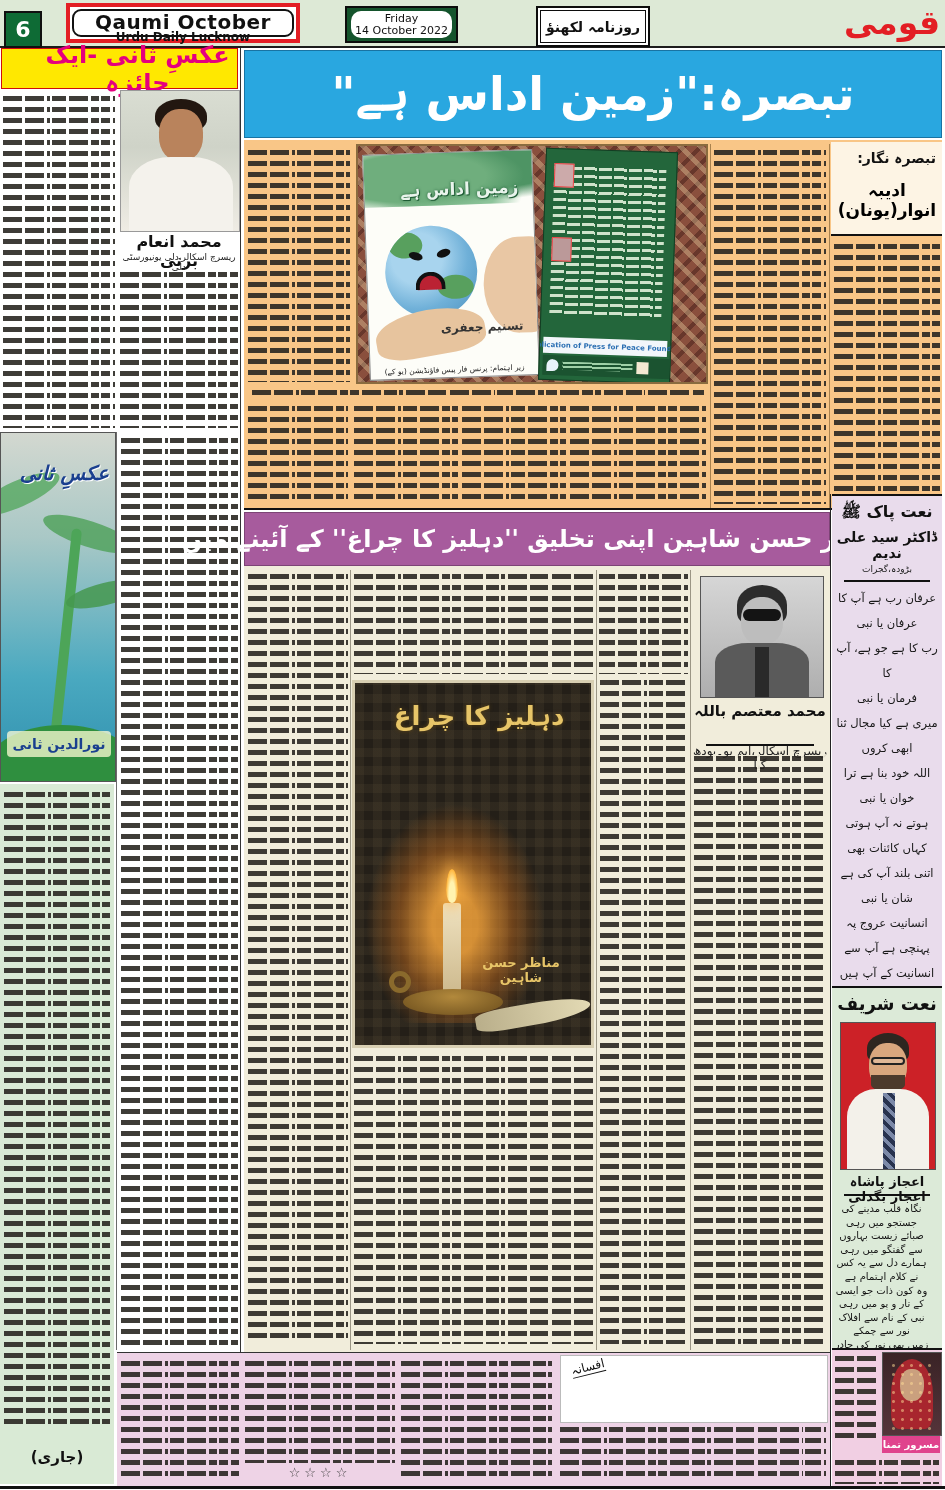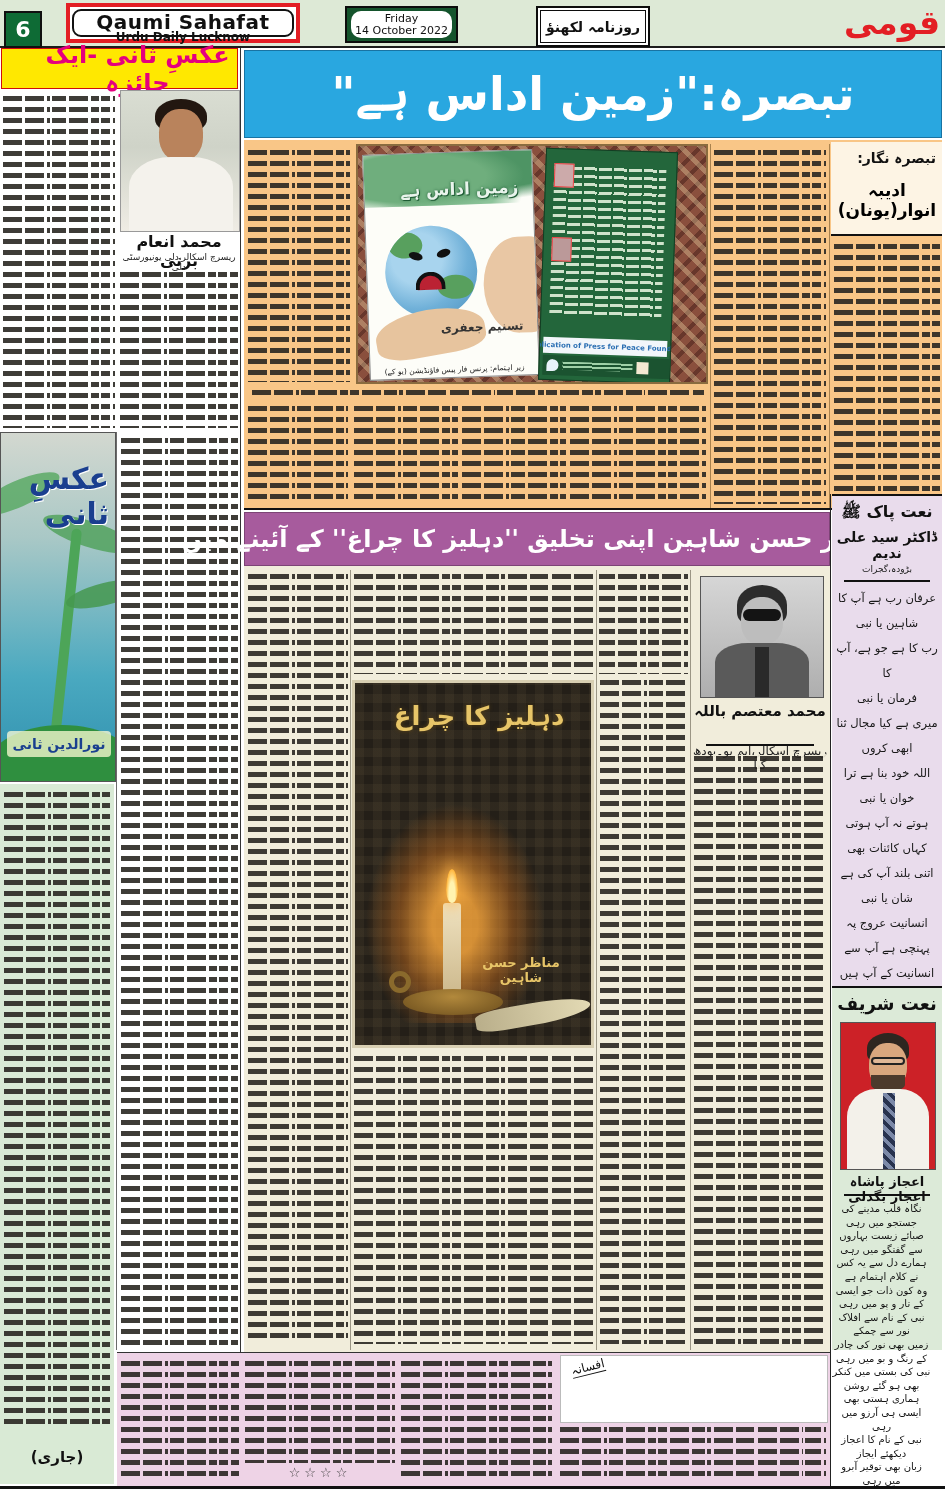--- a/index.html
+++ b/index.html
@@ -26,21 +26,21 @@
 <body>
 
 <div id="page">
 
   <div class="abs" style="left:0;top:0;width:945px;height:46px;background:#dde9d6;border-bottom:2px solid #1c1c1c;">
     <div class="abs center" style="left:4px;top:11px;width:34px;height:33px;background:#0e6b35;border:2px solid #101010;color:#fff;font-weight:bold;font-size:22px;">
       <span>6</span>
     </div>
     <div class="abs" style="left:66px;top:3px;width:234px;height:40px;background:#fff;border:4px solid #e31e24;box-sizing:border-box;">
       <div class="abs" style="left:2px;top:2px;right:2px;bottom:2px;border:2px solid #111;border-radius:9px;text-align:center;">
-        <div style="font-weight:bold;font-size:20px;line-height:20px;color:#111;margin-top:1px;letter-spacing:.5px;">Qaumi Sahafat</div>
+        <div style="font-weight:bold;font-size:20px;line-height:20px;color:#111;margin-top:1px;letter-spacing:.5px;">Qaumi October</div>
         <div style="font-weight:bold;font-size:12px;line-height:10px;color:#111;">Urdu Daily Lucknow</div>
       </div>
     </div>
     <div class="abs" style="left:345px;top:6px;width:113px;height:37px;background:#14542c;border:2px solid #0c0c0c;box-sizing:border-box;">
       <div class="abs" style="left:4px;top:3px;right:4px;bottom:3px;background:#fff;border-radius:10px;text-align:center;">
         <div style="font-size:11px;line-height:13px;color:#111;margin-top:1px;">Friday</div>
         <div style="font-size:11px;line-height:12px;color:#111;">14 October 2022</div>
       </div>
     </div>
     <div class="abs center" style="left:536px;top:6px;width:110px;height:37px;background:#fff;border:2px solid #0c0c0c;outline:1px solid #0c0c0c;outline-offset:-5px;">
@@ -63,21 +63,21 @@
   <div class="abs urdu" style="left:120px;top:232px;width:118px;text-align:center;font-weight:bold;font-size:16px;color:#111;">محمد انعام برنی</div>
   <div class="abs urdu" style="left:120px;top:252px;width:118px;text-align:center;font-size:9px;color:#222;">ریسرچ اسکالر،دلی یونیورسٹی دلی</div>
   <div class="abs sim" style="left:120px;top:270px;width:118px;height:158px;--g:#fff;"></div>
 
   <div class="abs" style="left:0;top:432px;width:116px;height:350px;background:linear-gradient(180deg,#d3d8d0 0%,#a9c8c6 30%,#4aa9c0 70%,#2f8fae 100%);border:1px solid #555;box-sizing:border-box;overflow:hidden;">
     <div class="abs" style="left:-28px;top:48px;width:90px;height:26px;background:#55a75f;border-radius:50%;transform:rotate(-24deg);opacity:.8;"></div>
     <div class="abs" style="left:40px;top:88px;width:96px;height:26px;background:#4da058;border-radius:50%;transform:rotate(18deg);opacity:.8;"></div>
     <div class="abs" style="left:58px;top:95px;width:10px;height:250px;background:#4da558;border-radius:8px;transform:rotate(6deg);"></div>
     <div class="abs" style="left:64px;top:150px;width:80px;height:22px;background:#45984f;border-radius:50%;transform:rotate(-14deg);opacity:.85;"></div>
     <div class="abs" style="left:-14px;bottom:-28px;width:150px;height:84px;background:#2f8f3f;border-radius:50%;"></div>
-    <div class="abs urdu" style="right:6px;top:28px;width:100px;text-align:right;color:#1a3f8f;font-weight:bold;font-size:30px;text-shadow:1px 1px 0 #fff;">عکسِ ثانی</div>
+    <div class="abs urdu" style="right:6px;top:28px;width:100px;text-align:right;color:#1a3f8f;font-weight:bold;font-size:20px;text-shadow:1px 1px 0 #fff;font-style:italic;">عکسِ ثانی</div>
     <div class="abs urdu center" style="left:6px;bottom:24px;width:104px;height:26px;background:rgba(255,252,214,.75);border-radius:4px;">
       <span style="color:#1a3f8f;font-weight:bold;font-size:14px;">نورالدین ثانی</span>
     </div>
   </div>
 
   <div class="abs" style="left:0;top:784px;width:114px;height:700px;background:#d9ead5;"></div>
   <div class="abs sim" style="left:4px;top:790px;width:106px;height:640px;--g:#d9ead5;"></div>
   <div class="abs urdu" style="left:4px;top:1448px;width:106px;text-align:center;font-weight:bold;font-size:15px;color:#111;">(جاری)</div>
   <div class="abs vline" style="left:116px;top:432px;height:918px;"></div>
   <div class="abs sim" style="left:121px;top:436px;width:117px;height:912px;--g:#fff;"></div>
@@ -182,21 +182,21 @@
   <div class="abs" style="left:706px;top:744px;width:108px;height:2px;background:#111;"></div>
   <div class="abs sim" style="left:694px;top:754px;width:132px;height:590px;--g:#f1eddb;"></div>
 
   <div class="abs vline" style="left:830px;top:494px;height:992px;background:#222;"></div>
   <div class="abs" style="left:832px;top:494px;width:110px;height:492px;background:#e9dcec;border-top:2px solid #111;">
     <div class="urdu" style="text-align:center;font-weight:bold;font-size:16px;color:#111;margin-top:6px;">نعت پاک ﷺ</div>
     <div class="urdu" style="text-align:center;font-weight:bold;font-size:14px;color:#111;margin-top:4px;">ڈاکٹر سید علی ندیم</div>
     <div class="urdu" style="text-align:center;font-size:9px;color:#222;margin-top:3px;">بڑودہ،گجرات</div>
     <div style="width:86px;height:2px;background:#111;margin:6px auto 4px auto;"></div>
     <div class="pline">عرفان رب ہے آپ کا</div>
-    <div class="pline">شاہین یا نبی</div>
+    <div class="pline">عرفان یا نبی</div>
     <div class="pline">رب کا ہے جو ہے، آپ کا</div>
     <div class="pline">فرمان یا نبی</div>
     <div class="pline">میری ہے کیا مجال ثنا ابھی کروں</div>
     <div class="pline">اللہ خود بنا ہے ترا خوان یا نبی</div>
     <div class="pline">ہوتے نہ آپ ہوتی کہاں کائنات بھی</div>
     <div class="pline">اتنی بلند آپ کی ہے شان یا نبی</div>
     <div class="pline">انسانیت عروج پہ پہنچی ہے آپ سے</div>
     <div class="pline">انسانیت کے آپ ہیں سلطان یا نبی</div>
     <div class="sim" style="margin:6px auto 0 auto;width:92px;height:92px;--g:#e9dcec;"></div>
   </div>
@@ -220,20 +220,32 @@
       <div class="pline2">وہ کون ذات جو ایسی کے تار و پو میں رہی</div>
       <div class="pline2">نبی کے نام سے افلاک نور سے چمکے</div>
       <div class="pline2">زمیں بھی نور کی چادر کے رنگ و بو میں رہی</div>
       <div class="pline2">نبی کی بستی میں کنکر بھی ہو گئے روشن</div>
       <div class="pline2">ہماری ہستی بھی ایسی ہی آرزو میں رہی</div>
       <div class="pline2">نبی کے نام کا اعجاز دیکھئے ایجاز</div>
       <div class="pline2">زبان بھی توقیر آبرو میں رہی</div>
     </div>
   </div>
 
+  <div class="abs" style="left:832px;top:1348px;width:110px;height:138px;background:#f1cfe3;border-top:2px solid #111;">
+    <div class="abs sim" style="left:3px;top:4px;width:44px;height:90px;--g:#f1cfe3;"></div>
+    <div class="abs" style="left:50px;top:2px;width:58px;height:82px;background:linear-gradient(180deg,#3a2326,#55343a);border:1px solid #555;overflow:hidden;">
+      <div class="abs" style="left:8px;top:6px;width:42px;height:70px;background:#a8262e;border-radius:50% 50% 20% 20%;"></div>
+      <div class="abs" style="left:17px;top:16px;width:24px;height:32px;background:#caa07e;border-radius:45%;"></div>
+      <div class="abs" style="left:6px;top:8px;width:46px;height:70px;background-image:radial-gradient(circle,rgba(255,220,150,.5) 0 1px,transparent 2px);background-size:9px 9px;"></div>
+    </div>
+    <div class="abs center" style="left:50px;top:86px;width:58px;height:17px;background:#e0438d;">
+      <span class="urdu" style="color:#fff;font-weight:bold;font-size:10px;">مسرور تمنا</span>
+    </div>
+    <div class="abs sim" style="left:3px;top:108px;width:104px;height:26px;--g:#f1cfe3;"></div>
+  </div>
 
   <div class="abs" style="left:117px;top:1352px;width:713px;height:134px;background:#eed3e6;border-top:1px solid #333;">
     <div class="abs" style="left:443px;top:2px;width:266px;height:66px;background:#fff;border:1px solid #bbb;">
       <span class="abs urdu" style="left:10px;top:4px;font-size:12px;color:#111;transform:rotate(-14deg);border-bottom:1px solid #111;">افسانہ</span>
     </div>
     <div class="abs sim" style="left:4px;top:6px;width:118px;height:122px;--g:#eed3e6;"></div>
     <div class="abs sim" style="left:128px;top:6px;width:150px;height:104px;--g:#eed3e6;"></div>
     <div class="abs sim" style="left:284px;top:6px;width:152px;height:122px;--g:#eed3e6;"></div>
     <div class="abs sim" style="left:443px;top:72px;width:266px;height:56px;--g:#eed3e6;"></div>
     <div class="abs" style="left:128px;top:112px;width:150px;text-align:center;font-size:13px;color:#444;letter-spacing:4px;">☆☆☆☆</div>

